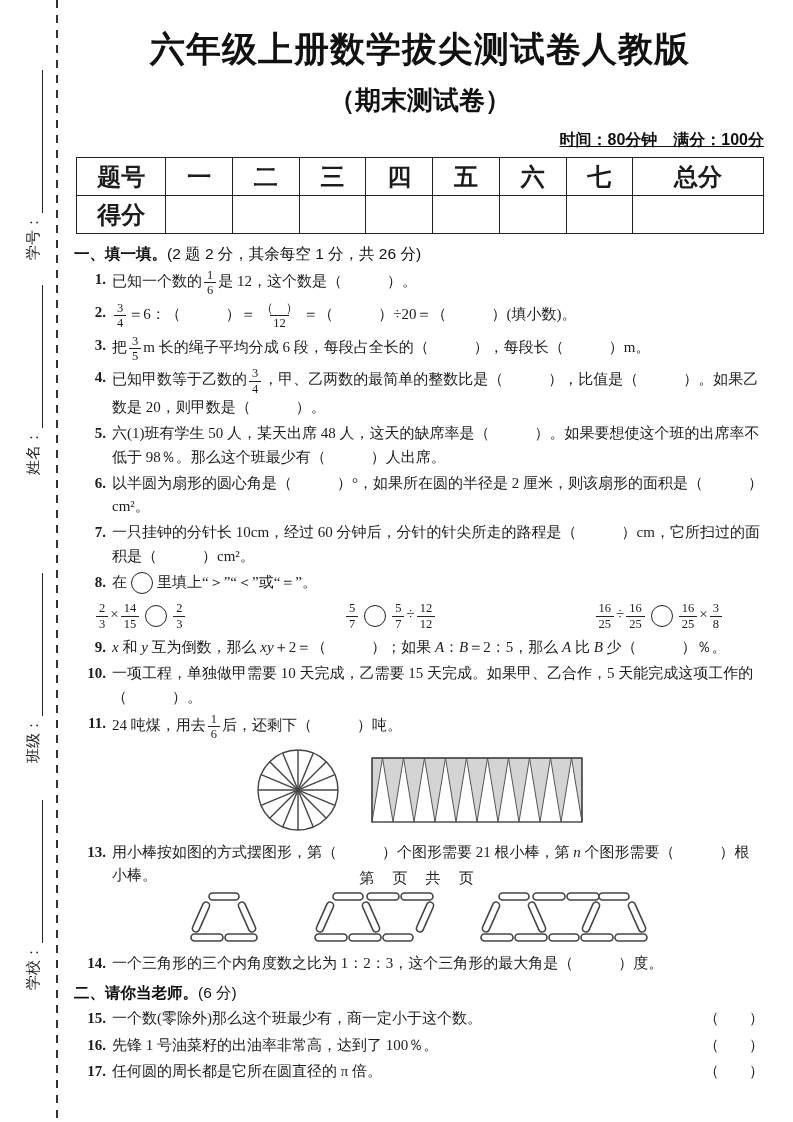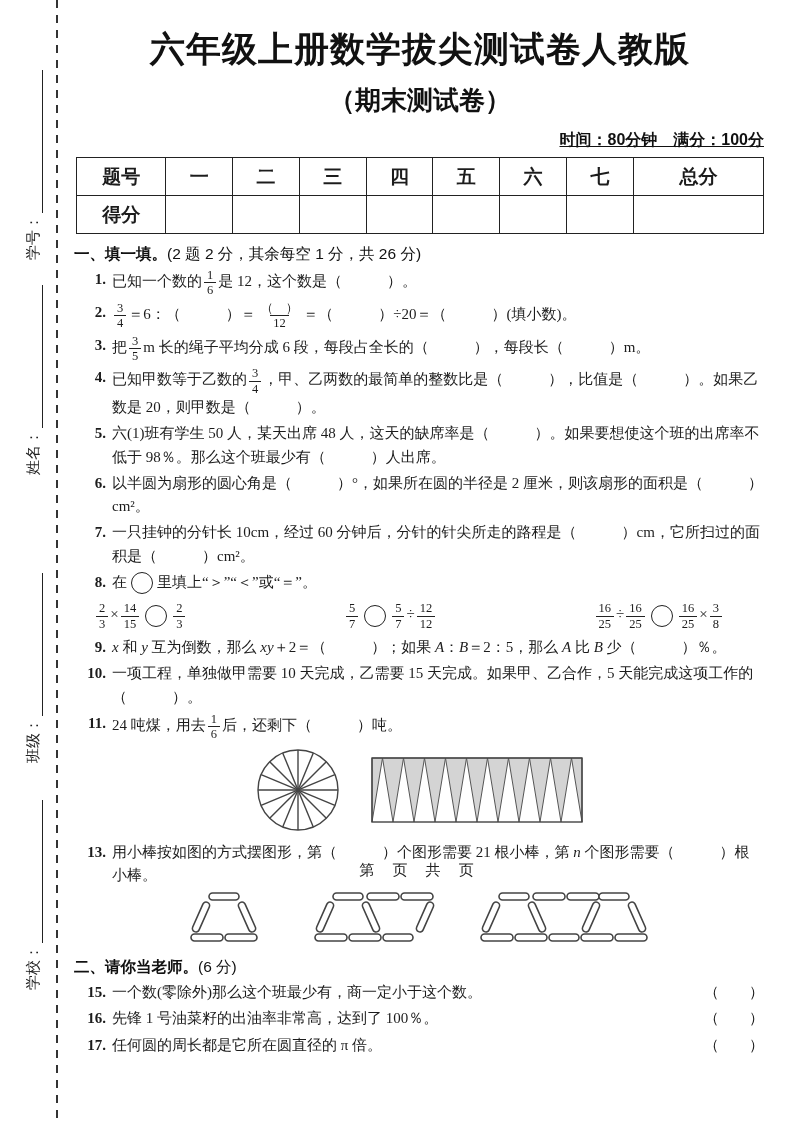--- a/index.html
+++ b/index.html
@@ -41,21 +41,21 @@
     font-family:"Liberation Sans", sans-serif;
     font-size:26px;font-weight:900;color:#111;
   }
   .info-line{
     margin-top:12px;text-align:right;
     font-family:"Liberation Sans", sans-serif;
     font-size:16px;font-weight:700;color:#111;text-decoration:underline;
   }
   table.score-table{
     width:100%;border-collapse:collapse;margin-top:6px;
-    font-size:19px;
+    font-size:24px;
   }
   table.score-table td,table.score-table th{
     border:1.6px solid #222;height:37px;text-align:center;
     font-weight:600;padding:0;
   }
   table.score-table .lbl{width:13%;}
   
   .sections{margin-top:10px;}
   .sec-heading{
     font-family:"Liberation Sans", sans-serif;
@@ -81,21 +81,21 @@
   .cmp{
     display:inline-block;width:20px;height:20px;border:1.5px solid #222;
     border-radius:50%;vertical-align:middle;margin:0 4px;
   }
   .expr-row{
     display:flex;justify-content:space-between;
     padding:4px 40px 2px 18px;font-size:15px;
   }
   .figure{ text-align:center;margin:4px 0 2px 0; }
   .footer{
-    position:absolute;bottom:32px;left:0;width:100%;
+    position:absolute;bottom:24px;left:0;width:100%;
     text-align:center;font-size:15px;letter-spacing:7px;color:#222;
     font-family:"Liberation Sans", sans-serif;
   }
   i{font-style:italic;font-family:"Liberation Serif", serif;}
 </style>
 </head>
 <body>
 
 <div class="page">
 
@@ -317,20 +317,24 @@
           <rect x="68" y="43" width="30" height="7" rx="3.5"></rect>
           <rect x="94" y="22.5" width="32" height="7" rx="3.5" transform="rotate(-66 110 26)"></rect>
           <rect x="100" y="43" width="32" height="7" rx="3.5"></rect>
           <rect x="134" y="43" width="32" height="7" rx="3.5"></rect>
           <rect x="118" y="2" width="30" height="7" rx="3.5"></rect>
           <rect x="140" y="22.5" width="32" height="7" rx="3.5" transform="rotate(66 156 26)"></rect>
         </g>
       </g>
     </svg>
   </div>
+        <div class="q">
+          <span class="qnum">14.</span>
+          <div class="qbody">一个三角形的三个内角度数之比为 1：2：3，这个三角形的最大角是（　　　）度。</div>
+        </div>
         <div class="sec-heading"><b>二、请你当老师。</b><span>(6 分)</span></div>
         <div class="q">
           <span class="qnum">15.</span>
           <div class="qbody">一个数(零除外)那么这个班最少有，商一定小于这个数。</div>
           <span class="judge">（　　）</span>
         </div>
         <div class="q">
           <span class="qnum">16.</span>
           <div class="qbody">先锋 1 号油菜籽的出油率非常高，达到了 100％。</div>
           <span class="judge">（　　）</span>

